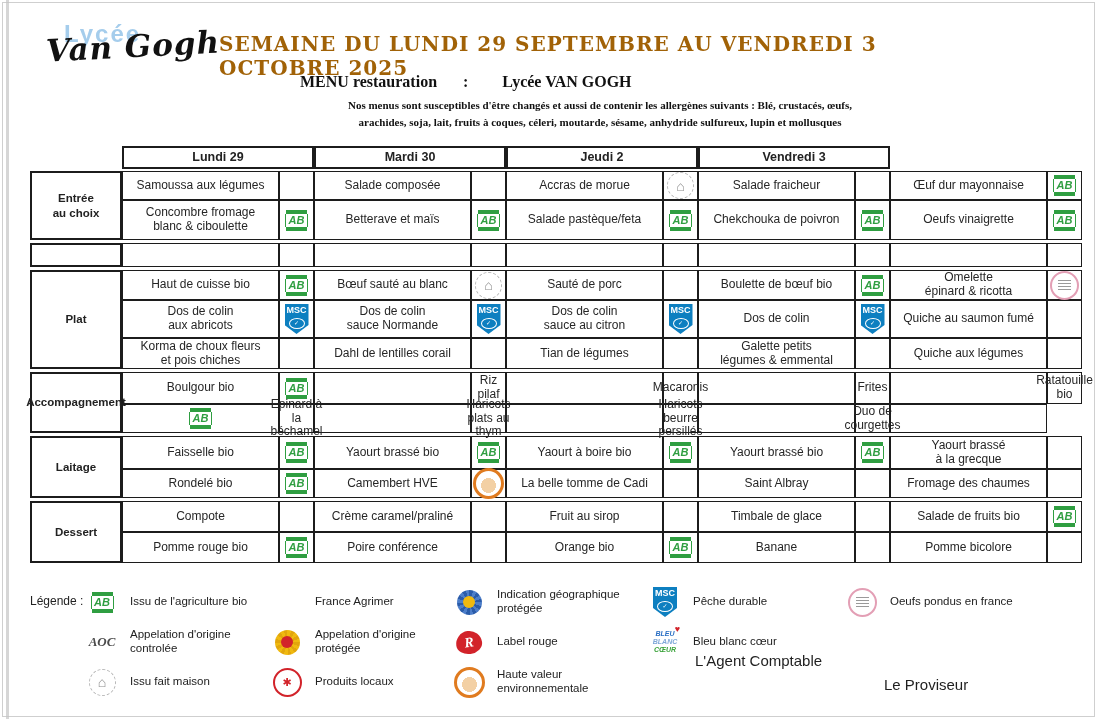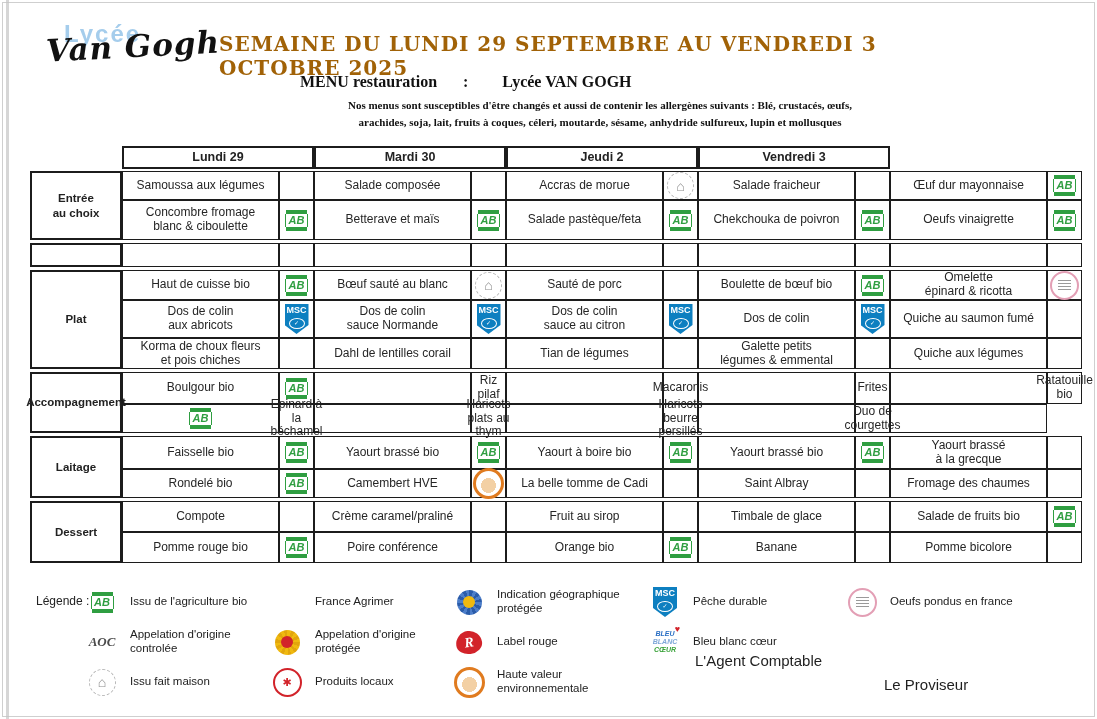--- a/index.html
+++ b/index.html
@@ -31,21 +31,21 @@
           padding:2px 0 3px;background:#fff;}
   .tsection{display:grid;grid-template-columns:92px repeat(5,157px 35px);margin-bottom:3px;}
   .label-cell{border:2px solid #1c1c1c;display:flex;align-items:center;justify-content:center;
               text-align:center;font-weight:bold;font-size:11.5px;white-space:pre-line;line-height:1.25;}
   .menu-cell{border:1.5px solid #1c1c1c;display:flex;align-items:center;justify-content:center;
              text-align:center;font-size:12px;line-height:1.15;white-space:pre-line;padding:10px 3px;color:#262626;}
   .icon-cell{border:1.5px solid #1c1c1c;display:flex;align-items:center;justify-content:center;}
 
   
   .legend{position:absolute;left:30px;top:582px;width:1050px;height:132px;font-size:11.5px;}
-  .legend-title{position:absolute;left:6px;top:12px;font-size:12px;color:#222;}
+  .legend-title{position:absolute;left:0;top:12px;font-size:12px;color:#222;}
   .lcol{position:absolute;top:0;display:flex;flex-direction:column;}
   .lcol-0{left:55px;}.lcol-1{left:240px;}.lcol-2{left:422px;}.lcol-3{left:618px;}.lcol-4{left:815px;}
   .litem{display:flex;align-items:center;gap:11px;height:40px;}
   .licon-box{width:34px;display:flex;align-items:center;justify-content:center;flex:none;}
   .ltext{white-space:pre-line;line-height:1.2;color:#222;}
   .sig{position:absolute;font-size:15px;color:#1f1f1f;}
   .sig-acct{left:695px;top:652px;text-align:center;}
   .sig-prov{left:884px;top:676px;}
 
   

